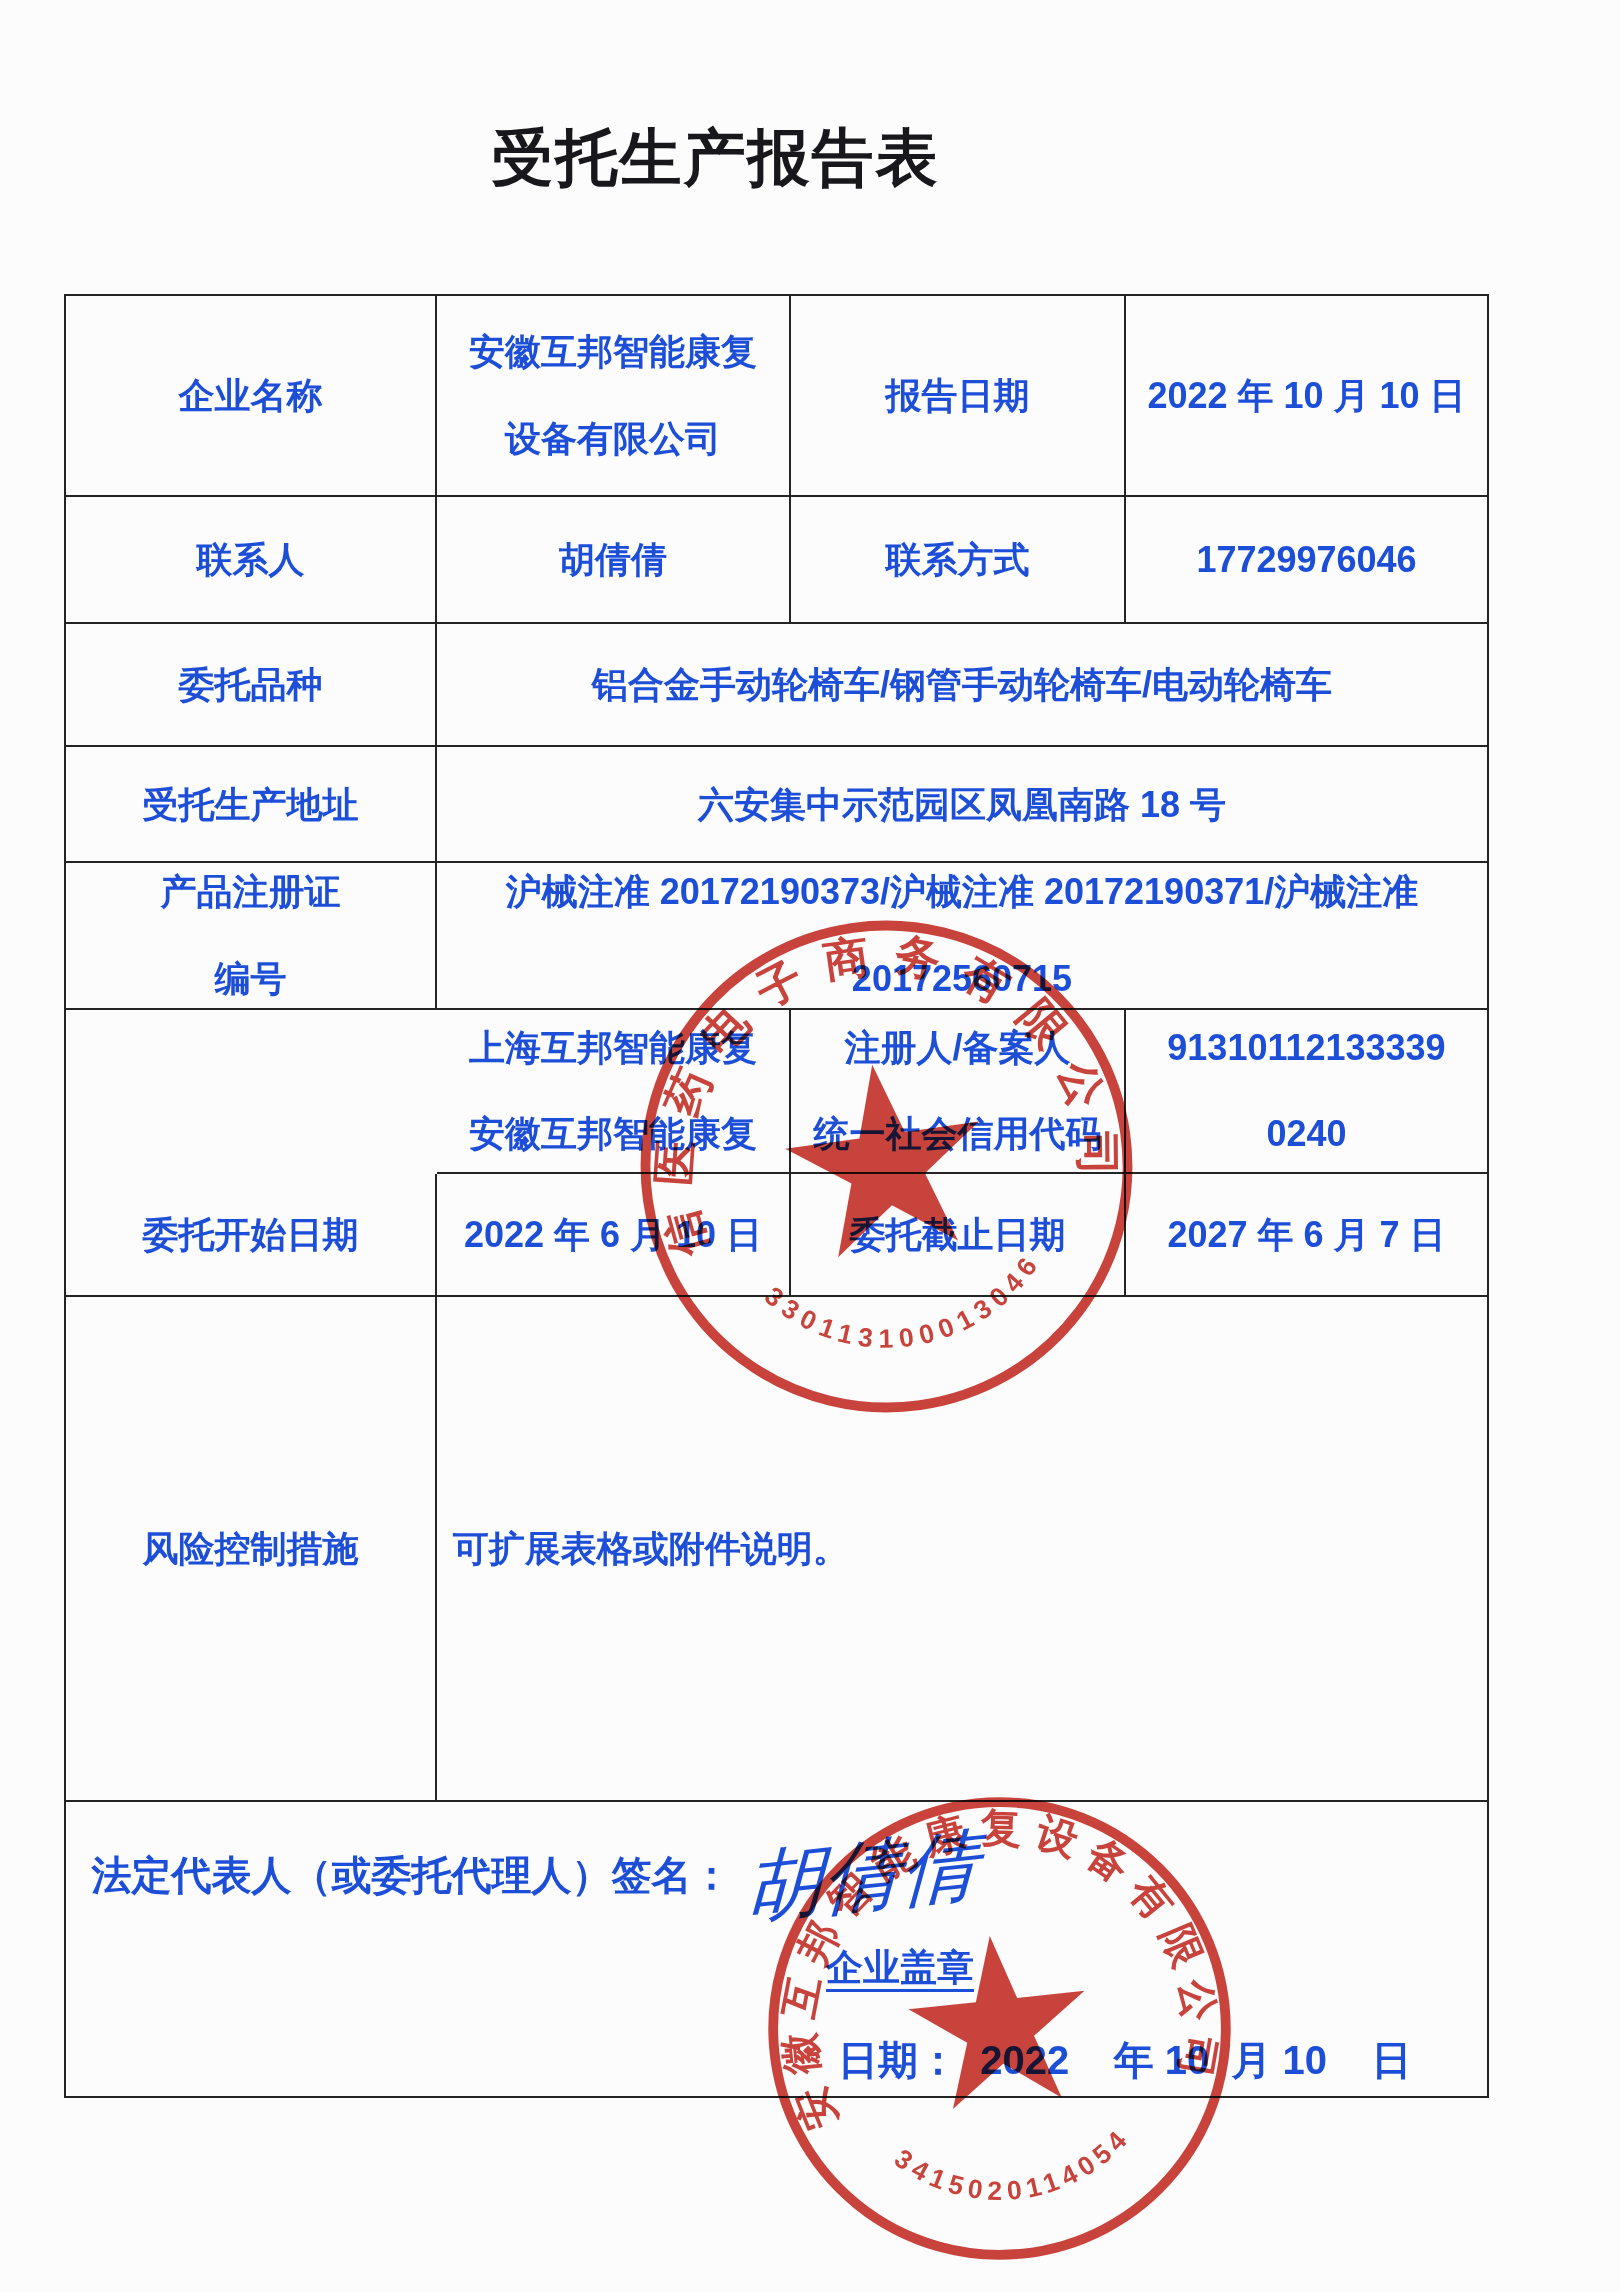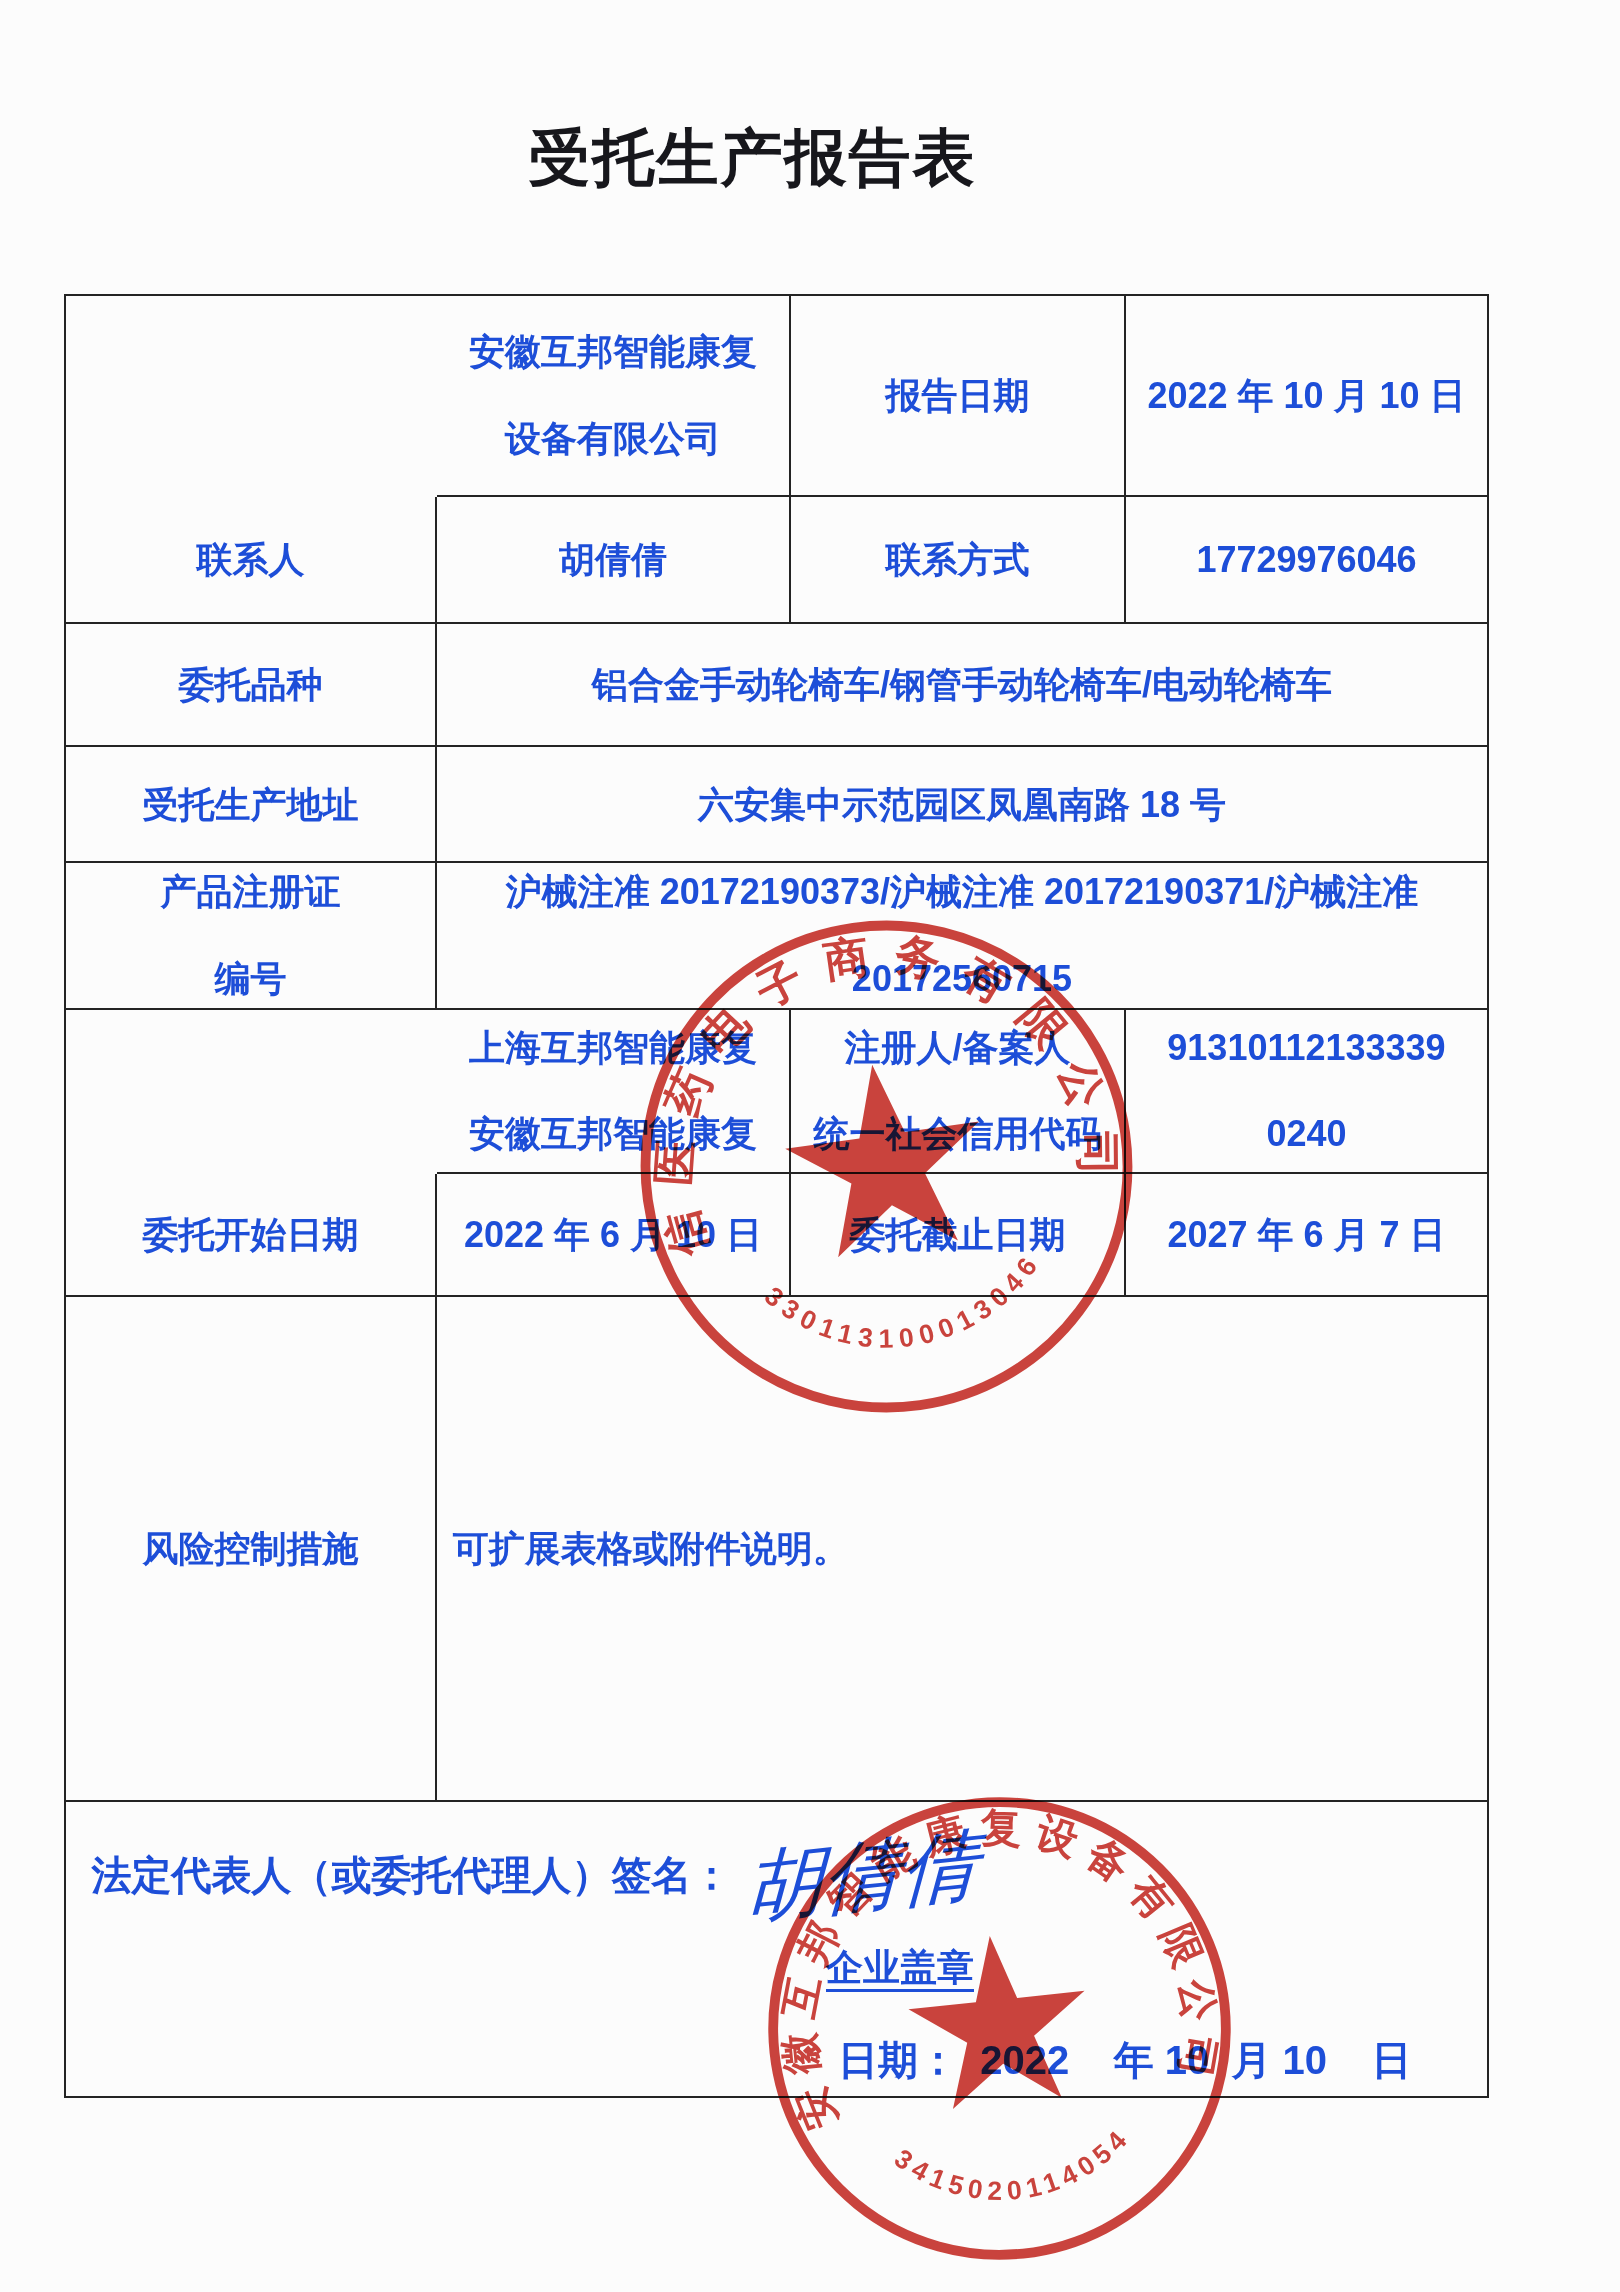--- a/index.html
+++ b/index.html
@@ -14,21 +14,20 @@
   }
   .title{
     position:absolute;
     left:0;top:116px;width:1431px;
     margin:0;
     text-align:center;
     font-size:62px;
     font-weight:700;
     letter-spacing:2px;
     color:#17171c;
-    padding-left:37px;
   }
   .table{
     position:absolute;
     left:64px;top:294px;
     display:grid;
     grid-template-columns:371px 354px 335px 361px;
     grid-template-rows:201px 127px 123px 116px 147px 164px 123px 505px 294px;
     border:2.9px solid #242424;
   }
   .cell{
@@ -106,20 +105,21 @@
 </style>
 </head>
 <body>
 
 <div class="page">
 
   <h1 class="title">受托生产报告表</h1>
 
   <div class="table">
 
+    <div class="cell gr1 gc1">企业名称</div>
     <div class="cell gr1 gc2 two-line">安徽互邦智能康复
 设备有限公司</div>
     <div class="cell gr1 gc3">报告日期</div>
     <div class="cell gr1 gc4">2022 年 10 月 10 日</div>
 
     <div class="cell gr2 gc1">联系人</div>
     <div class="cell gr2 gc2">胡倩倩</div>
     <div class="cell gr2 gc3">联系方式</div>
     <div class="cell gr2 gc4">17729976046</div>
 

